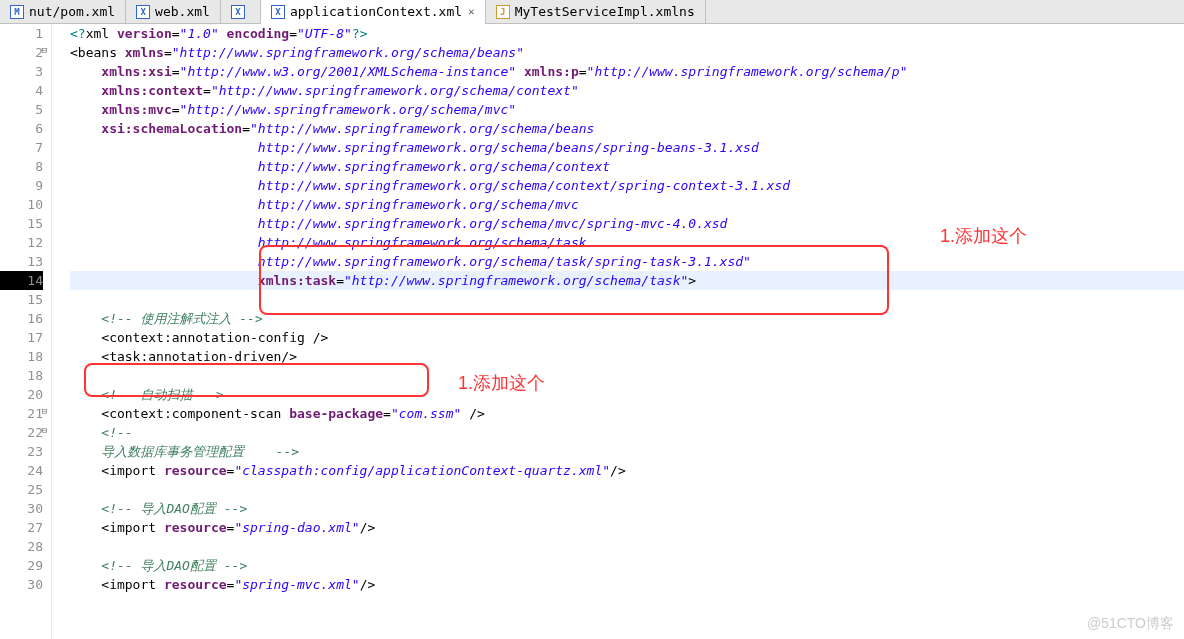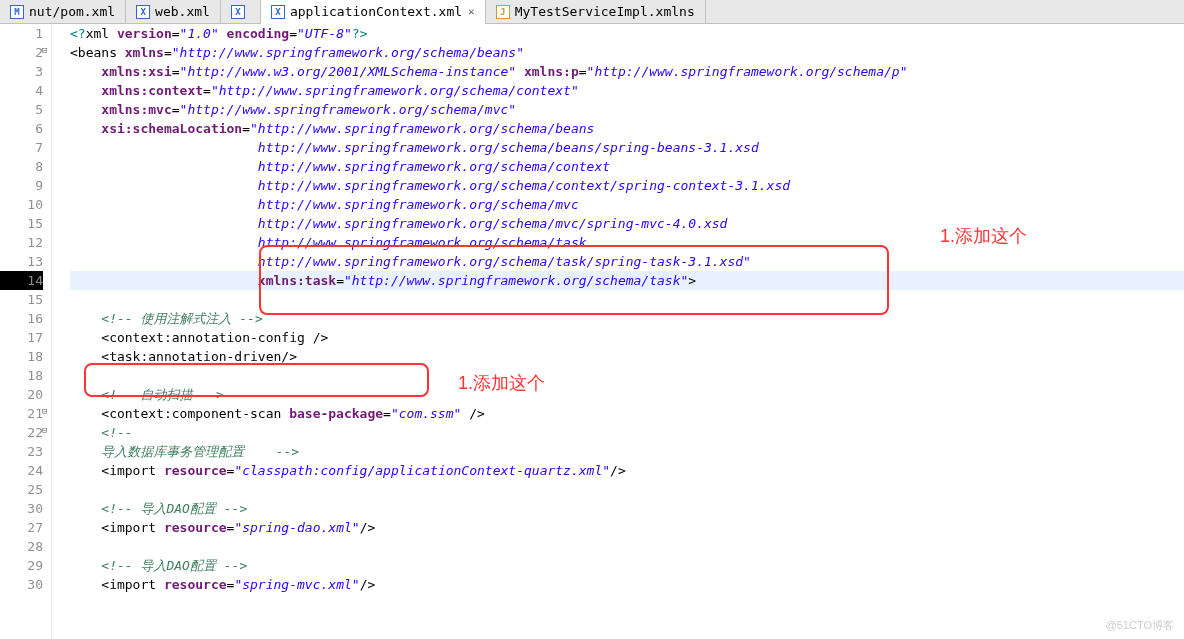--- a/index.html
+++ b/index.html
@@ -114,21 +114,21 @@
   color: #ff3333;
   font-family: "Arial", sans-serif;
   font-size: 18px;
   pointer-events: none;
 }
 .watermark {
   position: absolute;
   right: 10px;
   bottom: 6px;
   color: #ccc;
-  font-size: 11px;
+  font-size: 14px;
   font-family: sans-serif;
 }
 </style>
 </head>
 <body>
 
 <div class="tab-bar">
     <div class="tab">
       <span class="file-icon" style="color: rgb(51, 102, 204); border-color: rgb(51, 102, 204);">M</span>
       <span>nut/pom.xml</span>

